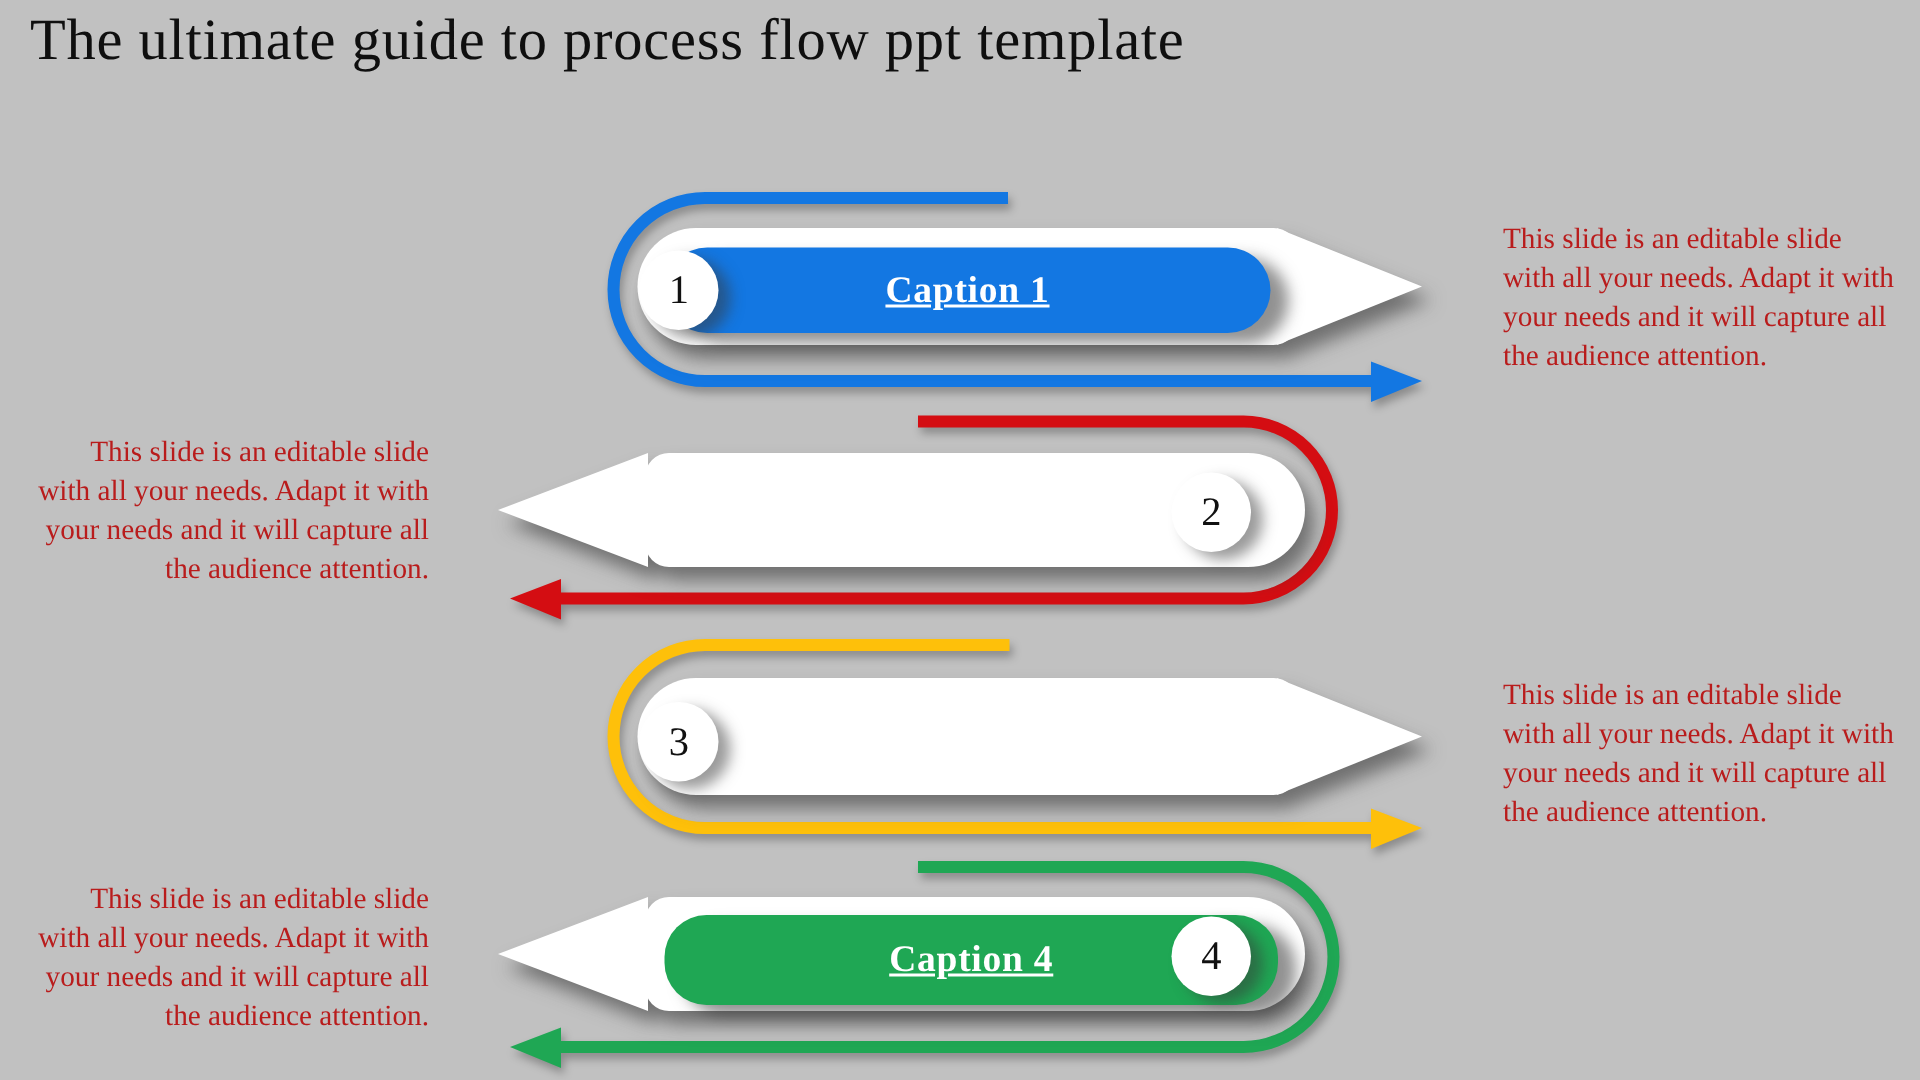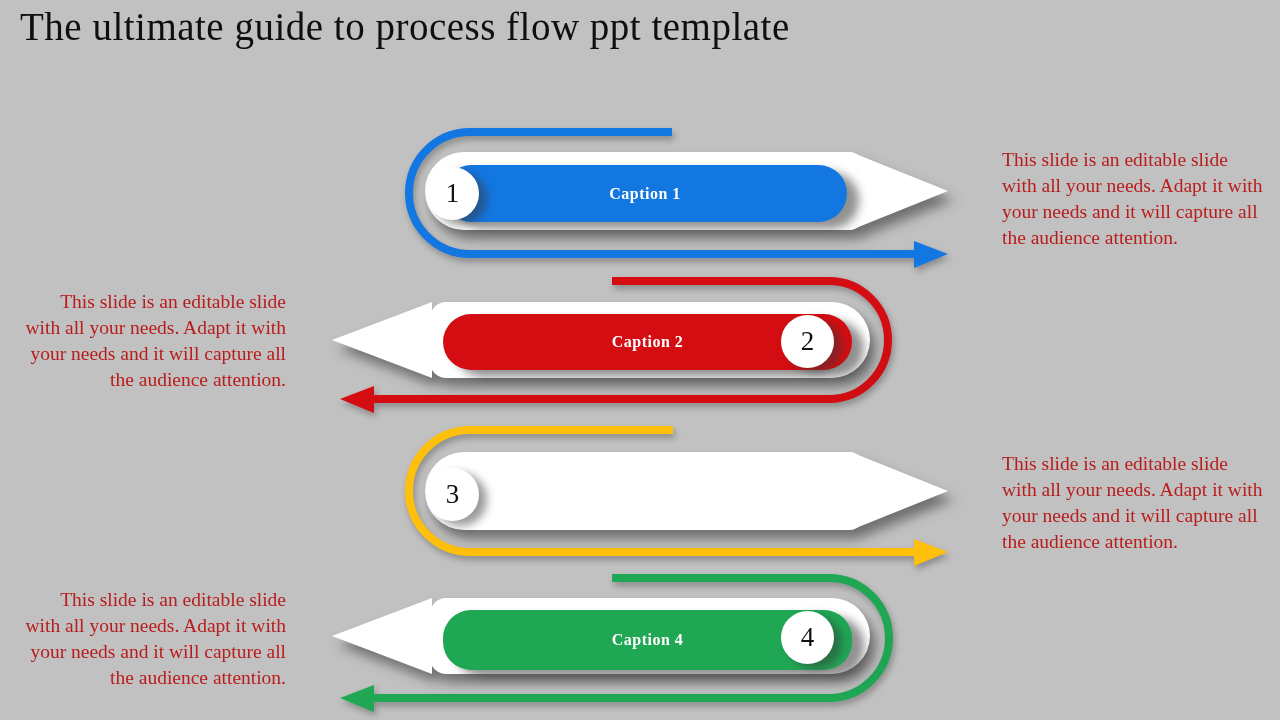--- a/index.html
+++ b/index.html
@@ -37,21 +37,21 @@
 
   
   .pill {
     position:absolute; display:flex; align-items:center; justify-content:center;
     box-shadow:12px 7px 10px rgba(55,55,55,.55);
   }
   #pill1 { left:443px; top:165px; width:404px; height:57px; border-radius:29px; }
   #pill2 { left:443px; top:314px; width:409px; height:56px; border-radius:28px; }
   #pill3 { left:443px; top:465px; width:404px; height:57px; border-radius:29px; }
   #pill4 { left:443px; top:610px; width:409px; height:60px; border-radius:28px; }
-  .caption { color:#ffffff; font-weight:700; font-size:16px; letter-spacing:.5px; }
+  .caption { color:#ffffff; font-weight:700; font-size:25px; letter-spacing:.5px;text-decoration:underline; }
 
   
   .num {
     position:absolute; width:53px; height:53px; border-radius:50%;
     background:#ffffff; display:flex; align-items:center; justify-content:center;
     font-size:27px; color:#111111; box-shadow:8px 5px 9px rgba(55,55,55,.5);
   }
   #num1 { left:426px; top:167px; }
   #num2 { left:781px; top:315px; }
   #num3 { left:426px; top:468px; }
@@ -102,23 +102,20 @@
   </div>
   <div class="num" id="num1">
     <span>1</span>
   </div>
   <p class="desc" id="desc1">This slide is an editable slide with all your needs. Adapt it with your needs and it will capture all the audience attention.</p>
 
   <div class="banner" id="banner2">
     <div class="body"></div>
     <div class="tip"></div>
   </div>
-  <div class="pill" id="pill2" style="background: rgb(212, 13, 18);">
-    <span class="caption">Caption 2</span>
-  </div>
   <div class="num" id="num2">
     <span>2</span>
   </div>
   <p class="desc" id="desc2">This slide is an editable slide with all your needs. Adapt it with your needs and it will capture all the audience attention.</p>
 
   <div class="banner" id="banner3">
     <div class="body"></div>
     <div class="tip"></div>
   </div>
   <div class="num" id="num3">

